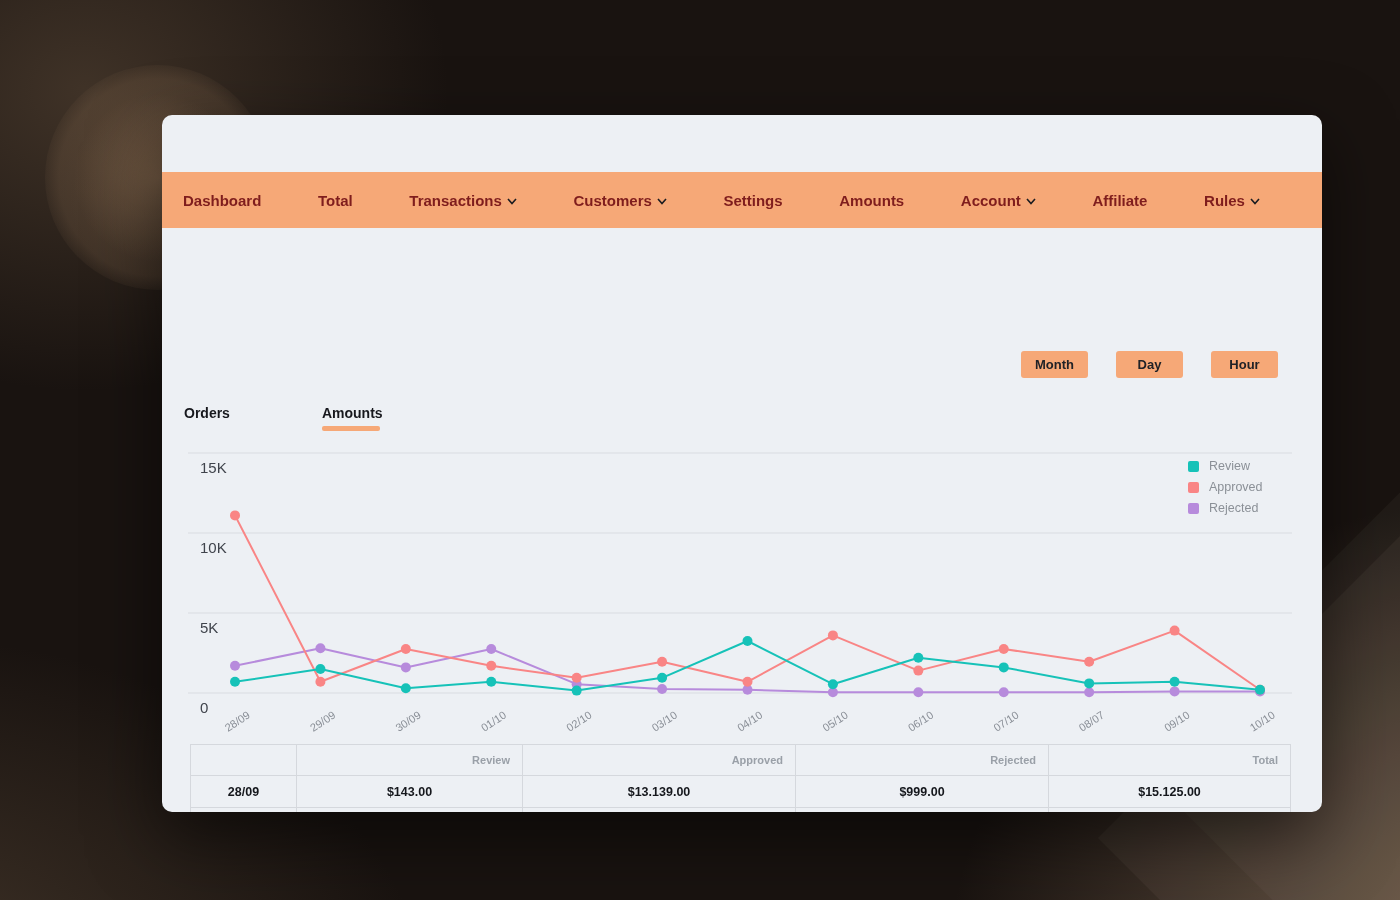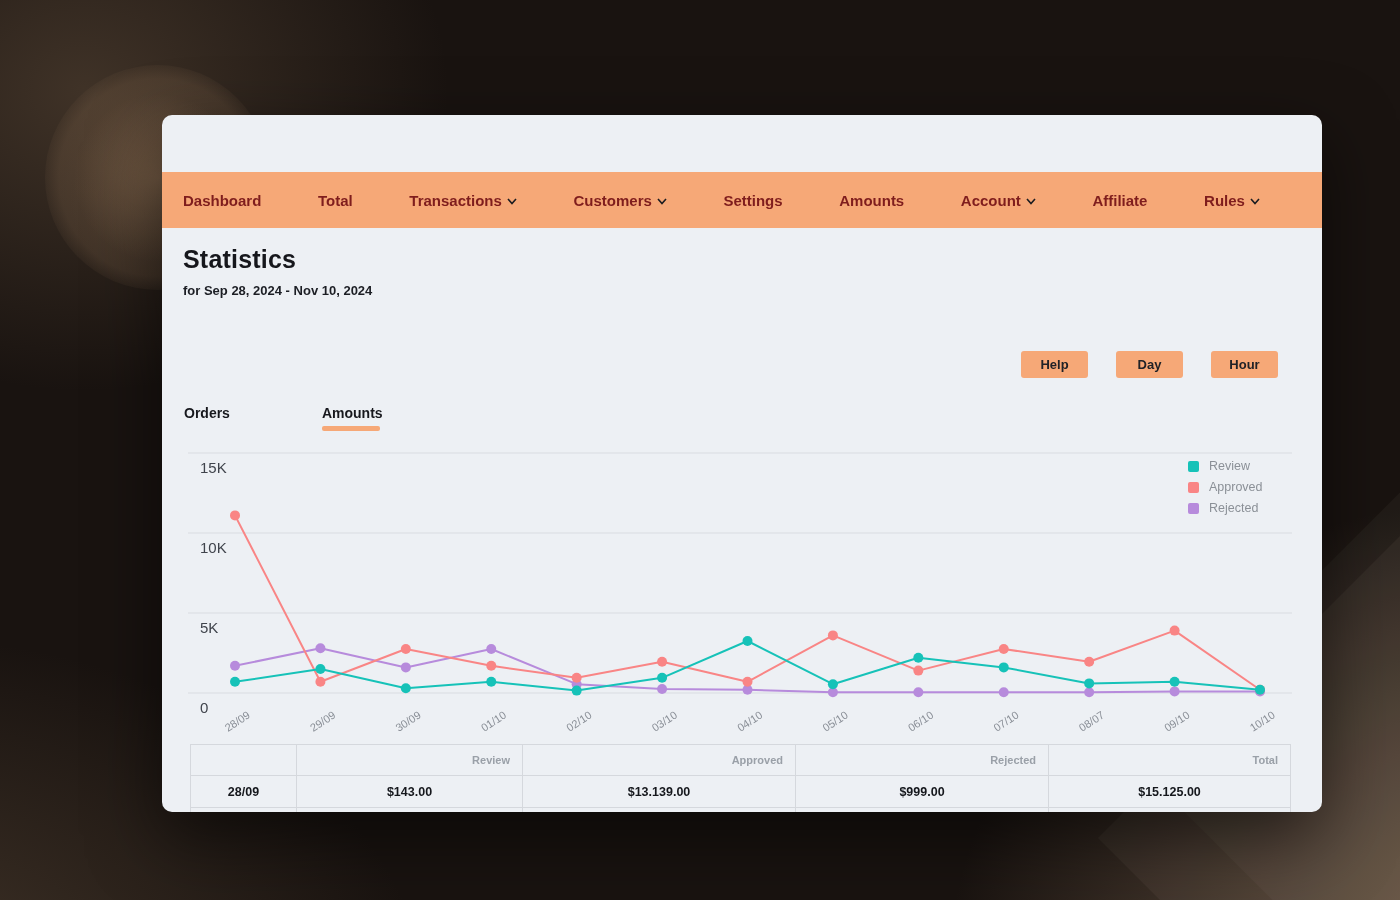--- a/index.html
+++ b/index.html
@@ -126,27 +126,23 @@
     <div class="nav-item">
         <span>Rules</span>
         <span class="chev">
           <svg width="10" height="7" viewBox="0 0 10 7">
             <polyline points="1,1 5,5.5 9,1" fill="none" stroke="#1b1c20" stroke-width="1.6"></polyline>
           </svg>
         </span>
       </div>
   </nav>
 
-  <div class="page-head">
-    <h1>Statistics</h1>
-    <div class="subtitle">for Sep 28, 2024 - Nov 10, 2024</div>
-  </div>
 
   <div class="range-buttons">
-    <button>Help</button>
+    <button>Month</button>
     <button>Day</button>
     <button>Hour</button>
   </div>
 
   <div class="tabs">
     <div class="tab"><span>Orders</span></div>
     <div class="tab active">
       <span>Amounts</span>
       <div class="underline"></div>
     </div>

